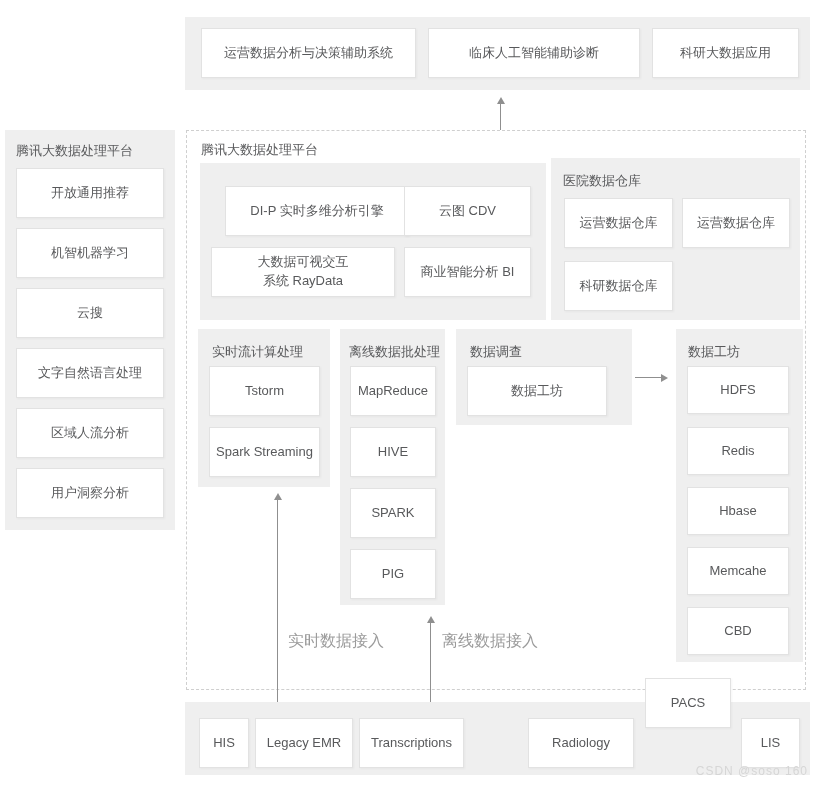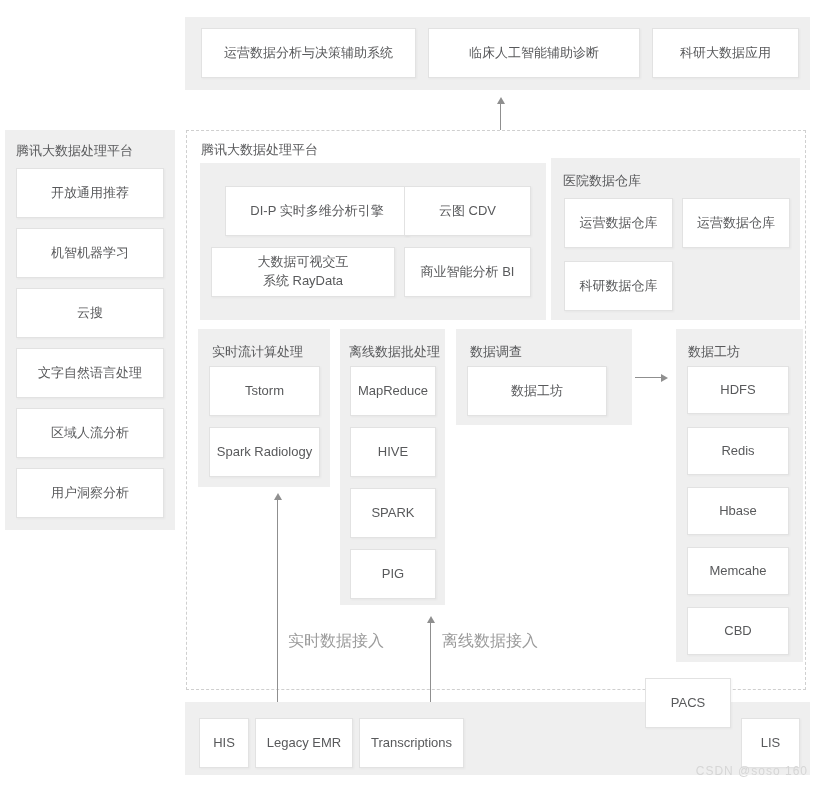--- a/index.html
+++ b/index.html
@@ -68,21 +68,21 @@
 
   <div class="panel" style="left:551px; top:158px; width:249px; height:162px;"></div>
   <div class="panel-title" style="left:563px; top:172px;">医院数据仓库</div>
   <div class="box" style="left:564px; top:198px; width:109px; height:50px;">运营数据仓库</div>
   <div class="box" style="left:682px; top:198px; width:108px; height:50px;">运营数据仓库</div>
   <div class="box" style="left:564px; top:261px; width:109px; height:50px;">科研数据仓库</div>
 
   <div class="panel" style="left:198px; top:329px; width:132px; height:158px;"></div>
   <div class="panel-title" style="left:212px; top:343px;">实时流计算处理</div>
   <div class="box" style="left:209px; top:366px; width:111px; height:50px;">Tstorm</div>
-  <div class="box" style="left:209px; top:427px; width:111px; height:50px;">Spark Radiology</div>
+  <div class="box" style="left:209px; top:427px; width:111px; height:50px;">Spark Streaming</div>
 
   <div class="panel" style="left:340px; top:329px; width:105px; height:276px;"></div>
   <div class="panel-title" style="left:349px; top:343px;">离线数据批处理</div>
   <div class="box" style="left:350px; top:366px; width:86px; height:50px;">MapReduce</div>
   <div class="box" style="left:350px; top:427px; width:86px; height:50px;">HIVE</div>
   <div class="box" style="left:350px; top:488px; width:86px; height:50px;">SPARK</div>
   <div class="box" style="left:350px; top:549px; width:86px; height:50px;text-align:right;">PIG</div>
 
   <div class="panel" style="left:456px; top:329px; width:176px; height:96px;"></div>
   <div class="panel-title" style="left:470px; top:343px;">数据调查</div>
@@ -100,18 +100,19 @@
 
   <div class="v-arrow" style="left:277px; top:500px; height:216px;"></div>
   <div class="v-arrow" style="left:430px; top:623px; height:93px;"></div>
   <div class="ingest-label" style="left:288px; top:631px;">实时数据接入</div>
   <div class="ingest-label" style="left:442px; top:631px;">离线数据接入</div>
 
   <div class="panel" style="left:185px; top:702px; width:625px; height:73px;"></div>
   <div class="box" style="left:199px; top:718px; width:50px; height:50px;">HIS</div>
   <div class="box" style="left:255px; top:718px; width:98px; height:50px;">Legacy EMR</div>
   <div class="box" style="left:359px; top:718px; width:105px; height:50px;">Transcriptions</div>
+  <div class="box" style="left:528px; top:718px; width:106px; height:50px;">Radiology</div>
   <div class="box" style="left:645px; top:678px; width:86px; height:50px;">PACS</div>
   <div class="box" style="left:741px; top:718px; width:59px; height:50px;">LIS</div>
 
   <div class="watermark" style="left:688px; top:764px; width:120px; text-align:right;">CSDN @soso 160</div>
 
 </div>
 
 </body></html>

